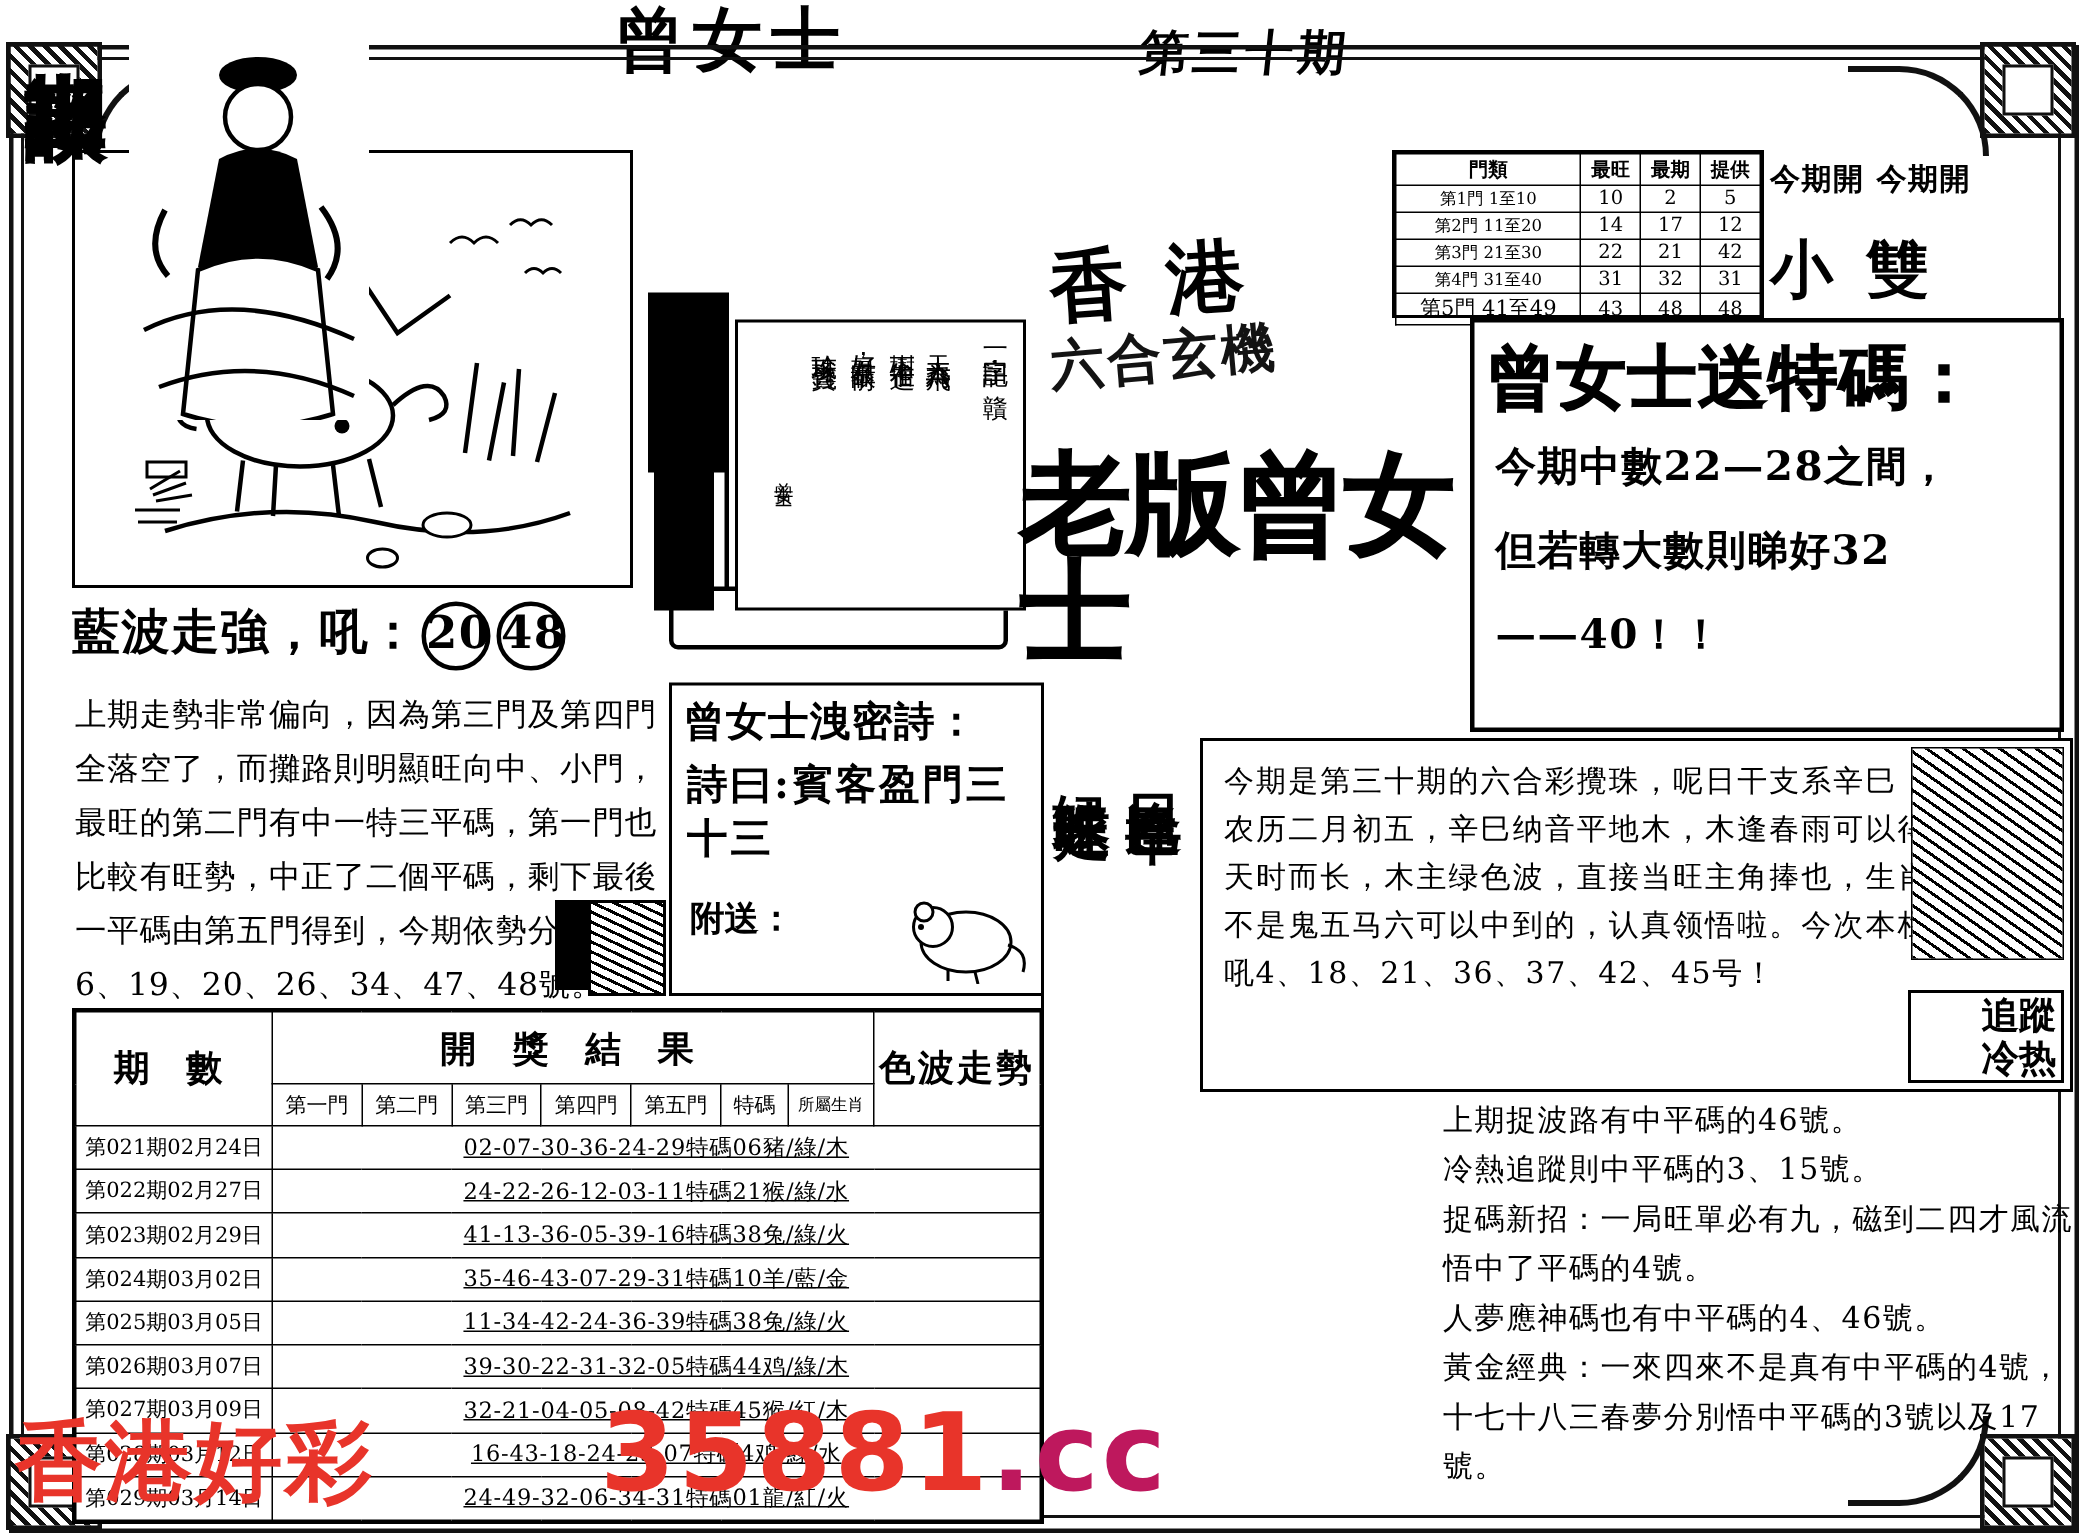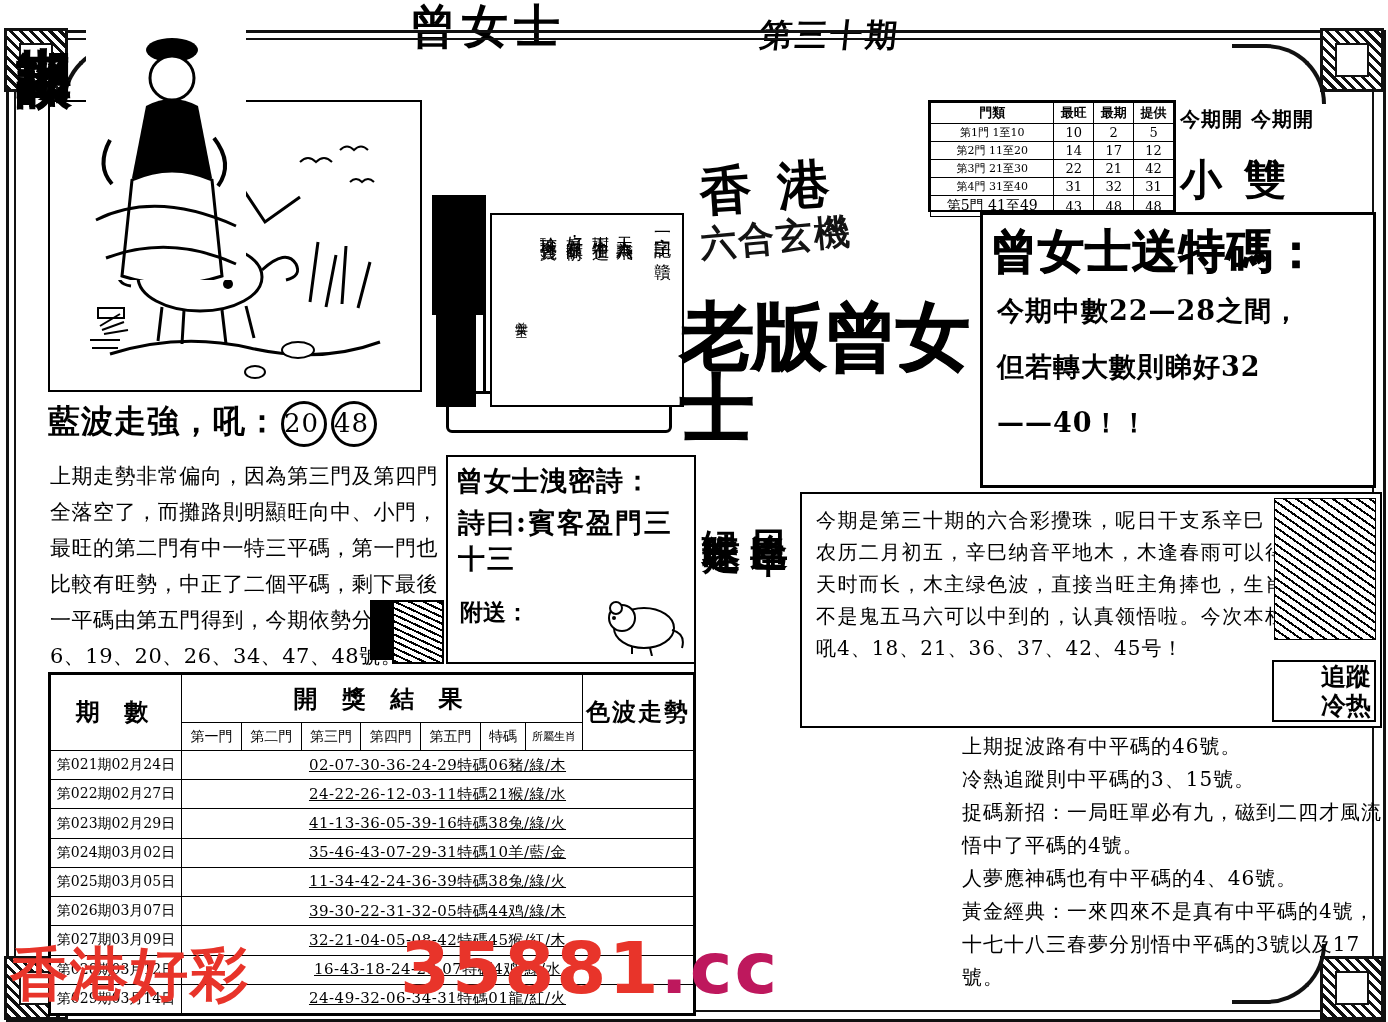--- a/index.html
+++ b/index.html
@@ -67,21 +67,21 @@
   .dog-canvas{position:absolute;left:0;top:0;width:100%;height:100%;}
 
   #blue-wave{
     position:absolute;left:48px;top:400px;width:388px;height:52px;
     font-weight:bold;font-size:32px;letter-spacing:1px;color:#000;
     white-space:nowrap;
   }
   .num-circle{
     display:inline-block;width:40px;height:40px;border-radius:50%;
     border:3px solid #000;text-align:left;line-height:38px;
-    font-size:26px;font-weight:normal;vertical-align:middle;margin:0 2px;
+    font-size:30px;font-weight:bold;vertical-align:middle;margin:0 2px;
   }
   #left-para{
     position:absolute;left:50px;top:458px;width:388px;
     font-size:21px;line-height:36px;color:#000;text-align:justify;
     letter-spacing:0.5px;
   }
 
   
   .stamp{
     position:absolute;left:370px;top:600px;width:66px;height:60px;

